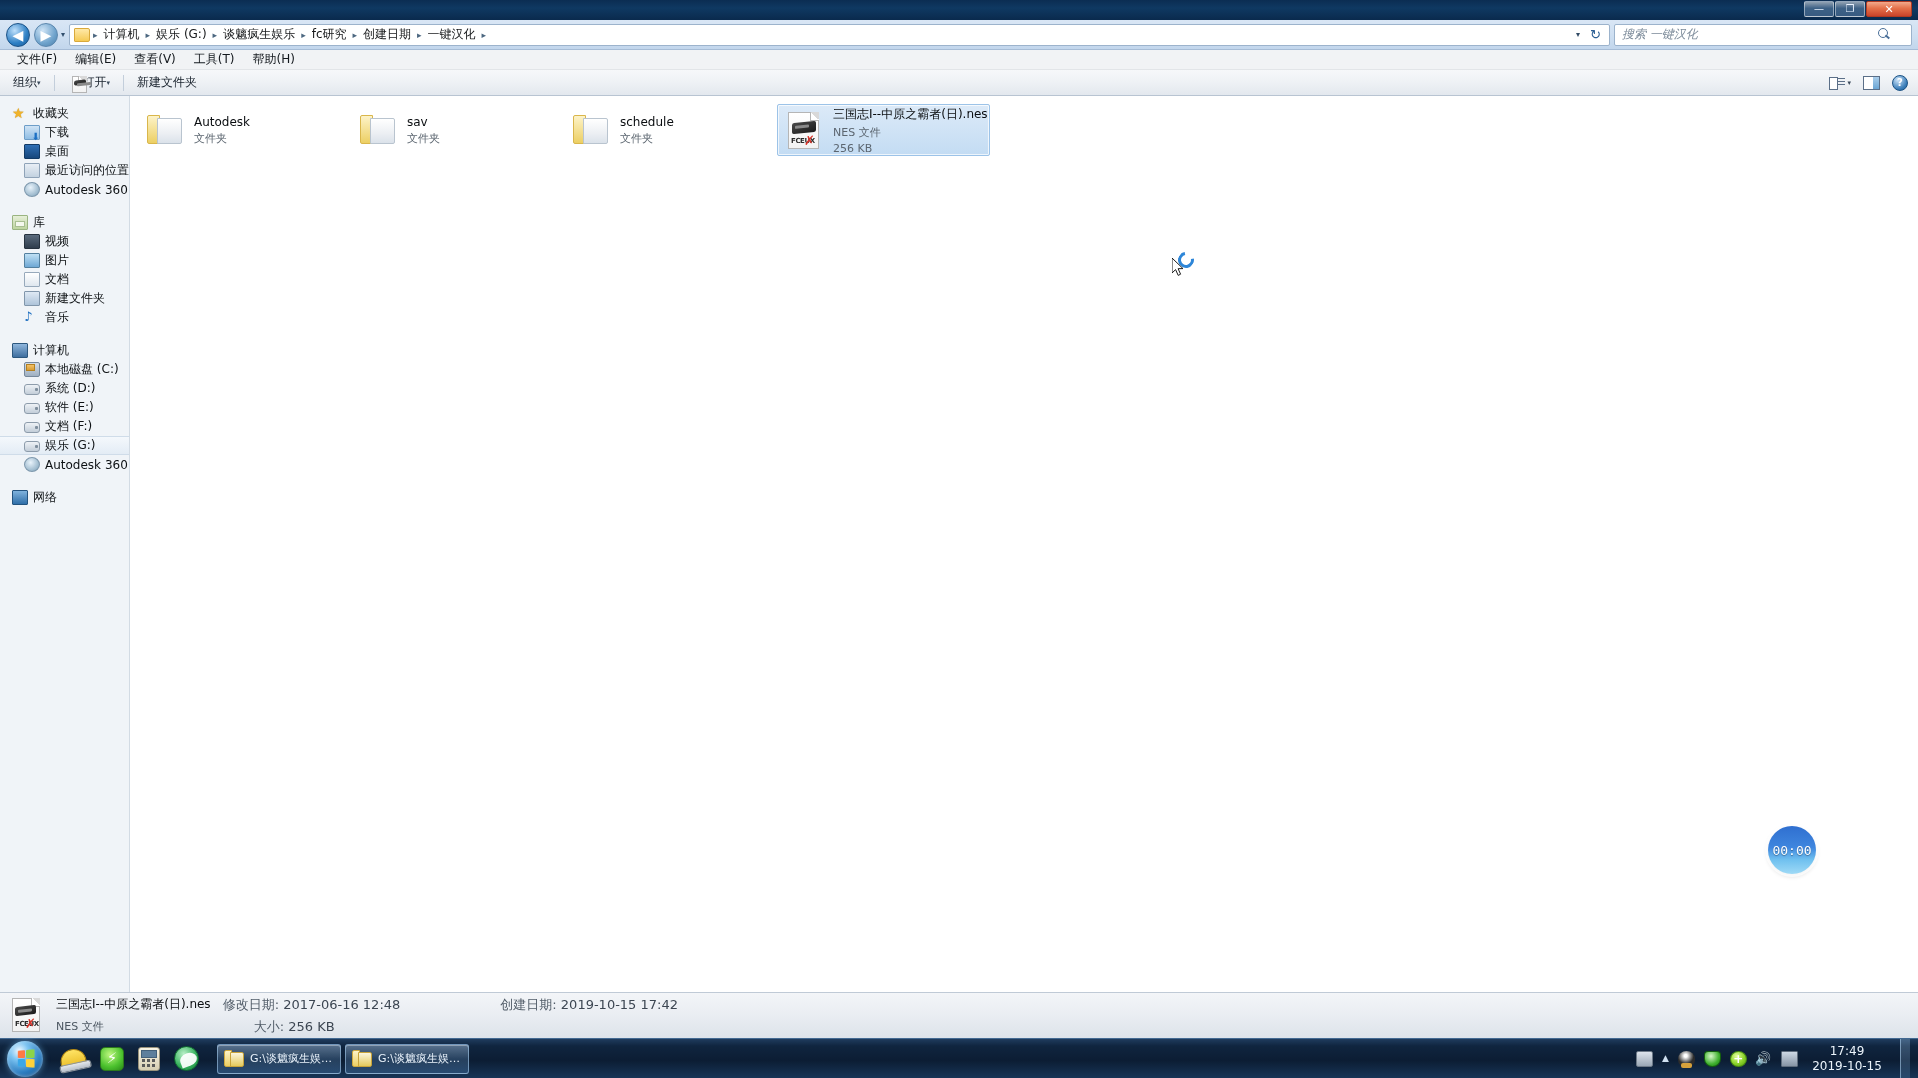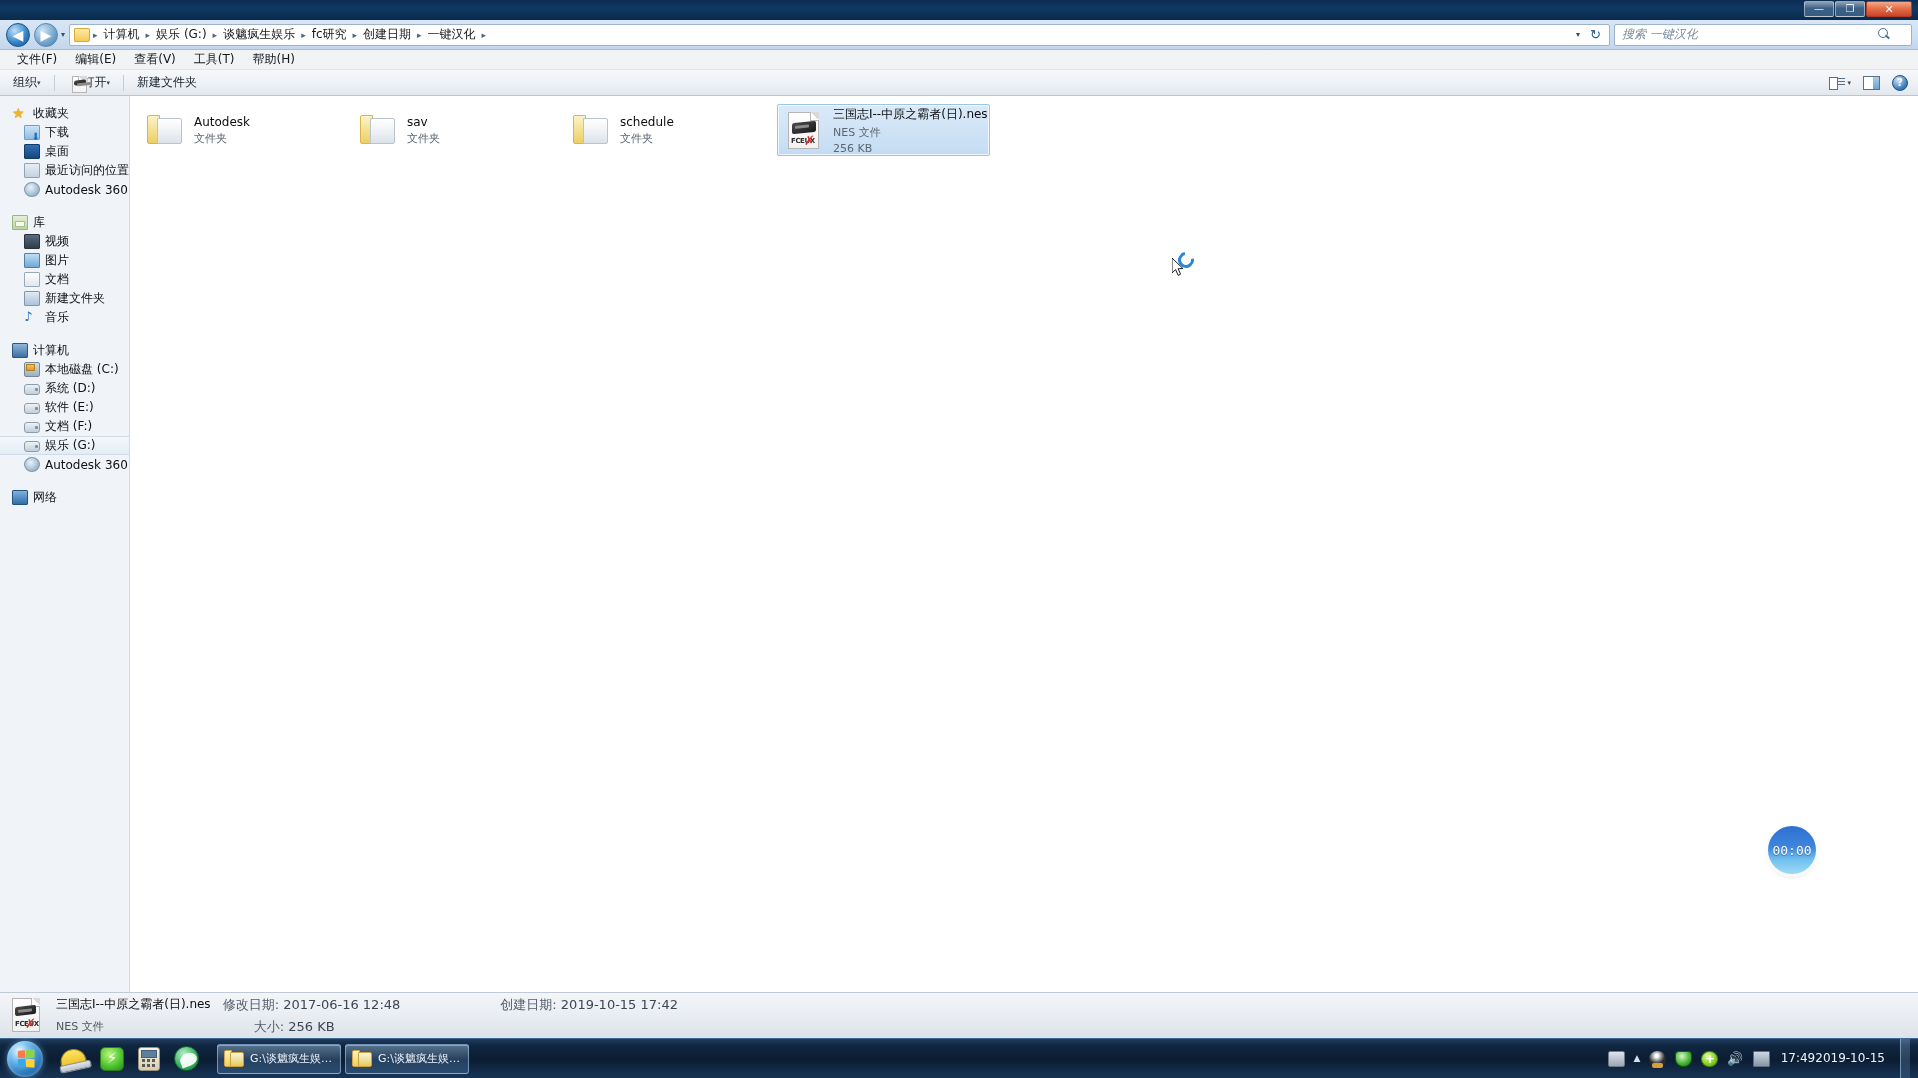--- a/index.html
+++ b/index.html
@@ -351,21 +351,21 @@
   }
   .tr-plus {
     border-radius: 50%;
     background: radial-gradient(circle at 38% 30%, #e4ff9b, #8bd32a 55%, #4f9b0e);
     color: #fff; font-size: 12px; font-weight: bold; line-height: 14px; text-align: center;
     border: 1px solid #4a8f10;
   }
   .tr-vol { color: #dbe9f7; font-size: 13px; line-height: 1; }
   .tr-net { background: linear-gradient(180deg,#cdd8e4,#8795a5); border:1px solid #5f6d7d; border-radius:1px; }
   .clock {
-    display: flex; align-items: center; justify-content: center;
+    display: flex; flex-direction: column; align-items: center; justify-content: center;
     color: #ecf4fb; font-size: 12px; line-height: 15px; padding-left: 2px; min-width: 78px;
   }
   .showdesk {
     width: 10px; height: 40px; margin-left: 6px;
     background: linear-gradient(180deg, rgba(170,210,245,.28), rgba(110,160,210,.18));
     border-left: 1px solid rgba(190,225,255,.5);
   }
 </style>
 </head>
 <body>

